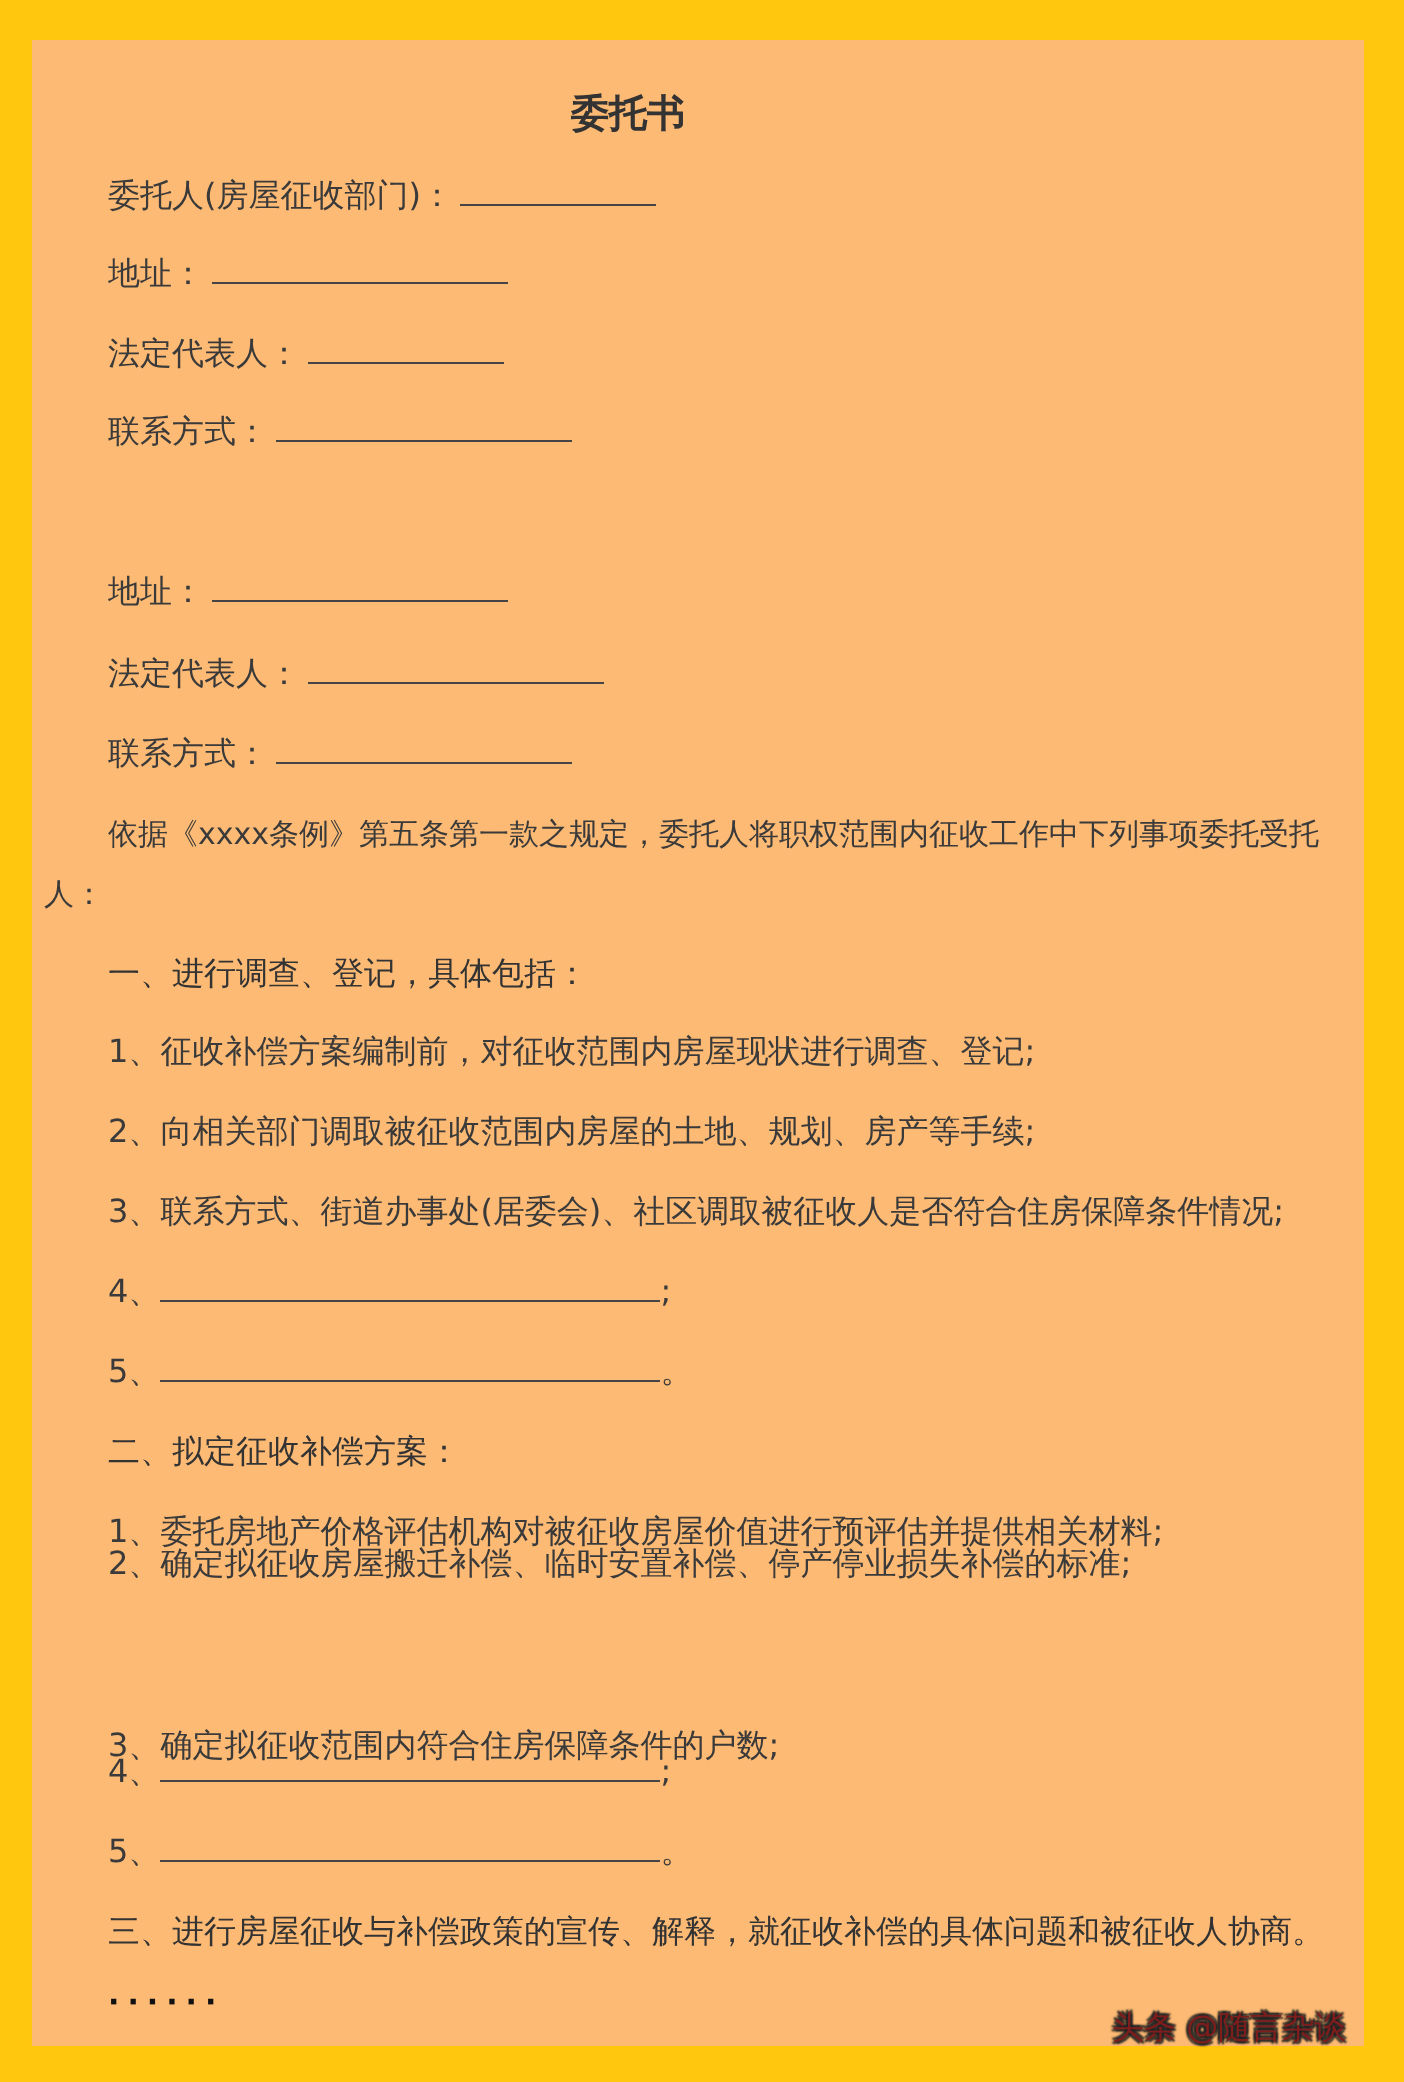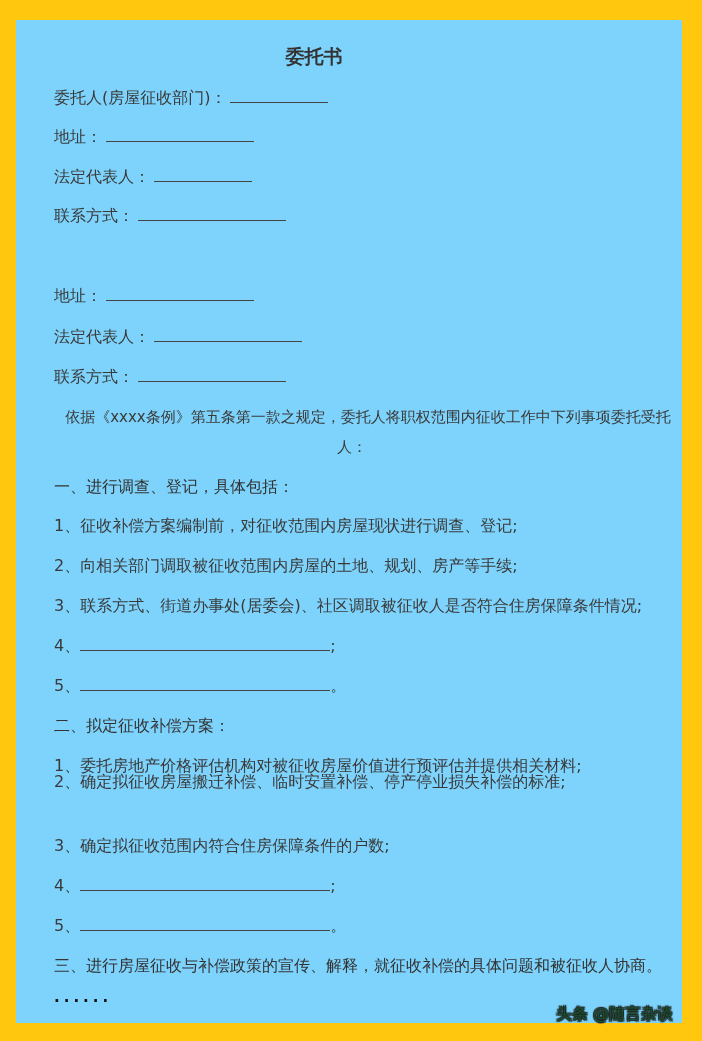--- a/index.html
+++ b/index.html
@@ -14,21 +14,21 @@
       overflow: hidden;
       font-family: "DejaVu Sans", "Liberation Sans", sans-serif;
       color: #333333;
     }
     .card {
       position: absolute;
       left: 16px;
       top: 20px;
       width: 666px;
       height: 1003px;
-      background: #7dd3fc;
+      background: #fdba74;
     }
     .title {
       position: absolute;
       left: 0;
       width: 596px;
       top: 24px;
       text-align: center;
       font-size: 19px;
       font-weight: bold;
       color: #333;
@@ -54,36 +54,35 @@
       margin-left: 4px;
     }
     .para {
       position: absolute;
       left: 6px;
       width: 660px;
       font-size: 15px;
       line-height: 30px;
       text-indent: 32px;
       color: #3a3a3a;
-      text-align: center;
     }
     .dots {
       position: absolute;
       left: 38px;
       font-size: 15px;
       font-weight: bold;
       letter-spacing: 4px;
       color: #111;
     }
     .watermark {
       position: absolute;
       left: 556px;
       top: 1004px;
       font-size: 16px;
-      color: #14532d;
+      color: #7f1d1d;
       white-space: nowrap;
       text-shadow: 0 0 1px #222, 1px 1px 1px #222, -1px -1px 1px #222, 1px -1px 1px #222, -1px 1px 1px #222;
     }
   </style>
 </head>
 <body>
 
 <div class="card">
 
   <div class="title">委托书</div>
@@ -130,21 +129,21 @@
     <span>5、</span><span class="blank" style="width:250px;margin-left:0;"></span><span>。</span>
   </div>
 
   <div class="line bold" style="top:696px;">二、拟定征收补偿方案：</div>
   <div class="line" style="top:736px;">
     <span>1、</span><span>委托房地产价格评估机构对被征收房屋价值进行预评估并提供相关材料;</span>
   </div>
   <div class="line" style="top:752px;">
     <span>2、</span><span>确定拟征收房屋搬迁补偿、临时安置补偿、停产停业损失补偿的标准;</span>
   </div>
-  <div class="line" style="top:816px;">
+  <div class="line" style="top:843px;">
     <span>3、</span><span>确定拟征收范围内符合住房保障条件的户数;</span>
   </div>
   <div class="line" style="top:856px;">
     <span>4、</span><span class="blank" style="width:250px;margin-left:0;"></span><span>;</span>
   </div>
   <div class="line" style="top:896px;">
     <span>5、</span><span class="blank" style="width:250px;margin-left:0;"></span><span>。</span>
   </div>
 
   <div class="line bold" style="top:936px;">三、进行房屋征收与补偿政策的宣传、解释，就征收补偿的具体问题和被征收人协商。</div>

